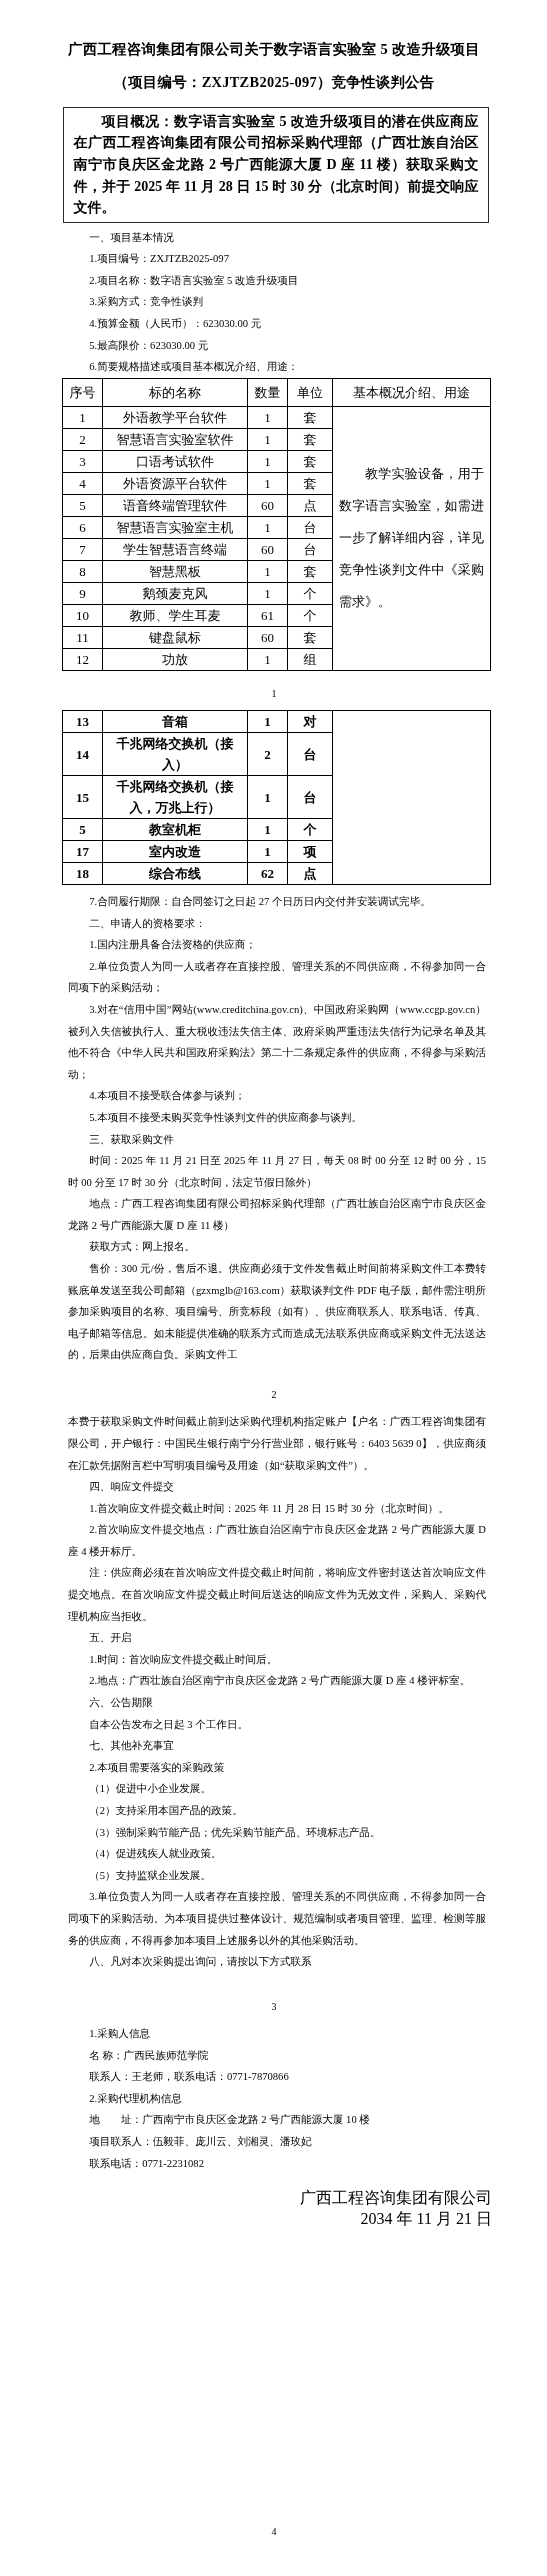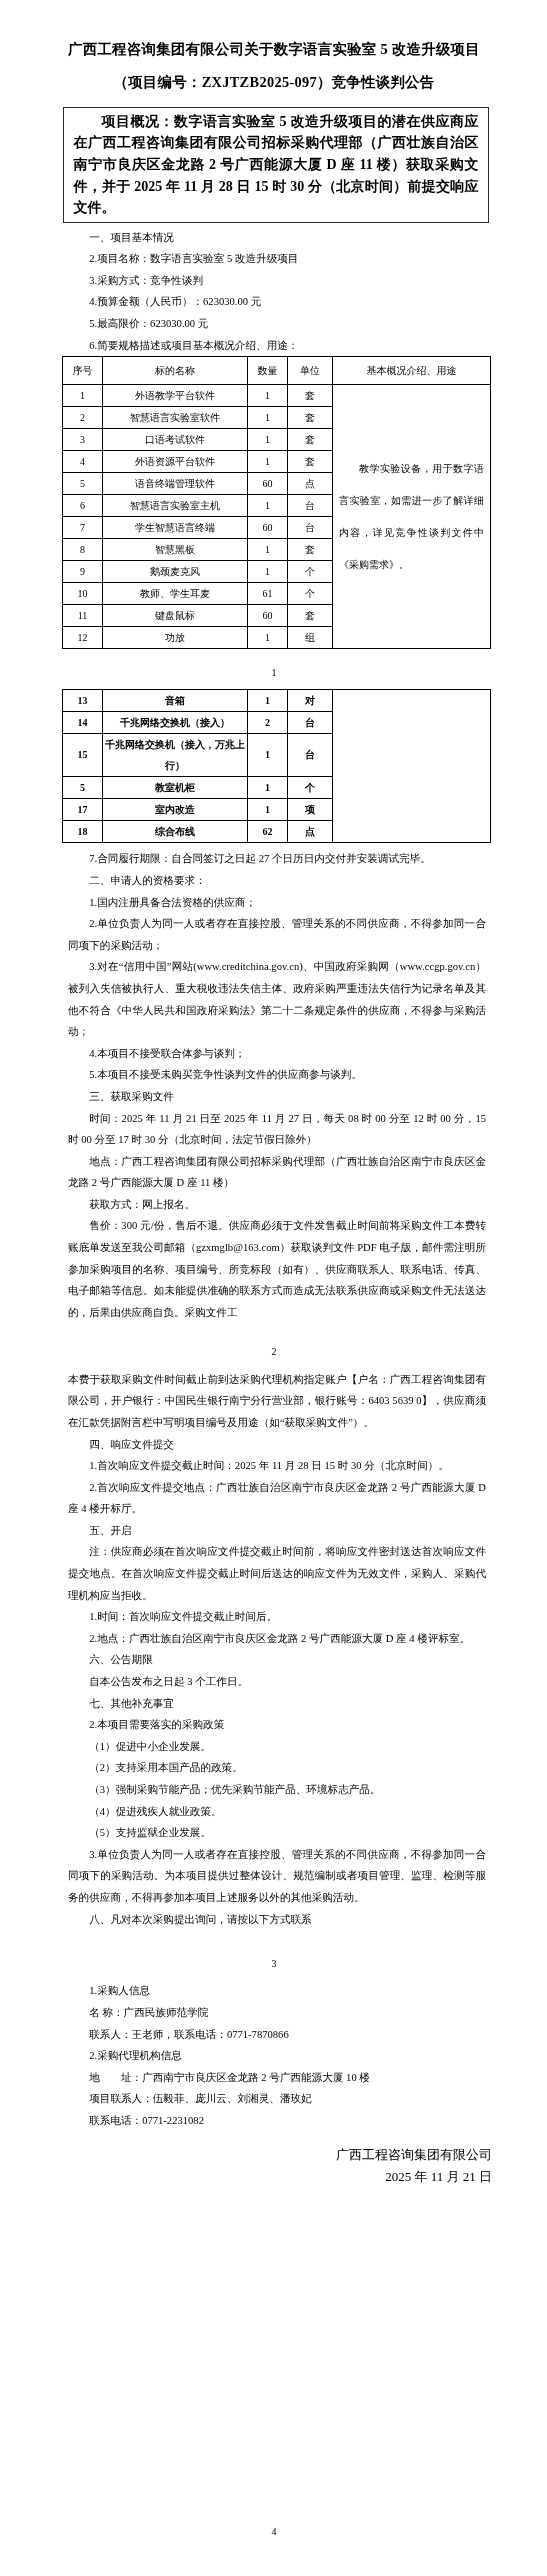--- a/index.html
+++ b/index.html
@@ -40,21 +40,21 @@
     line-height: 21.6px;
     text-align: justify;
   }
   .content p { margin: 0; text-indent: 2em; }
   .content p.noindent { text-indent: 0; }
   table.spec-table {
     border-collapse: collapse;
     table-layout: fixed;
     width: 428px;
     margin-left: 62px;
-    font-size: 10px;
+    font-size: 13px;
   }
   table.spec-table th, table.spec-table td {
     border: 0.7px solid #000;
     text-align: center;
     vertical-align: middle;
     padding: 0 1.4px;
     line-height: 21px;
     overflow: hidden;
   }
   table.spec-table th { font-weight: normal; height: 27px; }
@@ -74,21 +74,21 @@
     font-family: "Liberation Serif", "DejaVu Serif", serif;
   }
   #pn1 { margin: 16.4px 0 9.6px 0; }
   #pn2 { margin: 22px 0 9.6px 0; }
   #pn3 { margin: 27px 0 9.6px 0; }
   #pn4 { position: absolute; left: 0; width: 100%; top: 2525px; }
   .signature {
     margin-top: 12.3px;
     padding-right: 56px;
     text-align: right;
-    font-size: 13px;
+    font-size: 16px;
     line-height: 21.6px;
   }
   #mid-flow { margin-top: 5.5px; }
 </style>
 </head>
 <body>
 
 <div class="page">
 
   <div class="doc-title">
@@ -96,20 +96,21 @@
     <div>（项目编号：ZXJTZB2025-097）竞争性谈判公告</div>
   </div>
 
   <div class="overview-box">
     <p>项目概况：数字语言实验室 5 改造升级项目的潜在供应商应在广西工程咨询集团有限公司招标采购代理部（广西壮族自治区南宁市良庆区金龙路 2 号广西能源大厦 D 座 11 楼）获取采购文件，并于 2025 年 11 月 28 日 15 时 30 分（北京时间）前提交响应文件。</p>
   </div>
 
   <div class="content" id="intro-flow">
 
   <p>一、项目基本情况</p>
+      <p>1.项目编号：ZXJTZB2025-097</p>
       <p>2.项目名称：数字语言实验室 5 改造升级项目</p>
       <p>3.采购方式：竞争性谈判</p>
       <p>4.预算金额（人民币）：623030.00 元</p>
       <p>5.最高限价：623030.00 元</p>
       <p>6.简要规格描述或项目基本概况介绍、用途：</p>
     </div>
 
   <table class="spec-table" id="table1">
     <colgroup>
       <col style="width:40px">
@@ -272,22 +273,22 @@
     </div>
 
   <div class="page-num" id="pn2">2</div>
 
   <div class="content" id="after-page2-flow">
 
   <p class="noindent">本费于获取采购文件时间截止前到达采购代理机构指定账户【户名：广西工程咨询集团有限公司，开户银行：中国民生银行南宁分行营业部，银行账号：6403 5639 0】，供应商须在汇款凭据附言栏中写明项目编号及用途（如“获取采购文件”）。</p>
       <p>四、响应文件提交</p>
       <p>1.首次响应文件提交截止时间：2025 年 11 月 28 日 15 时 30 分（北京时间）。</p>
       <p>2.首次响应文件提交地点：广西壮族自治区南宁市良庆区金龙路 2 号广西能源大厦 D 座 4 楼开标厅。</p>
+      <p>注：供应商必须在首次响应文件提交截止时间前，将响应文件密封送达首次响应文件提交地点。在首次响应文件提交截止时间后送达的响应文件为无效文件，采购人、采购代理机构应当拒收。</p>
       <p>五、开启</p>
-      <p>注：供应商必须在首次响应文件提交截止时间前，将响应文件密封送达首次响应文件提交地点。在首次响应文件提交截止时间后送达的响应文件为无效文件，采购人、采购代理机构应当拒收。</p>
       <p>1.时间：首次响应文件提交截止时间后。</p>
       <p>2.地点：广西壮族自治区南宁市良庆区金龙路 2 号广西能源大厦 D 座 4 楼评标室。</p>
       <p>六、公告期限</p>
       <p>自本公告发布之日起 3 个工作日。</p>
       <p>七、其他补充事宜</p>
       <p>2.本项目需要落实的采购政策</p>
       <p>（1）促进中小企业发展。</p>
       <p>（2）支持采用本国产品的政策。</p>
       <p>（3）强制采购节能产品；优先采购节能产品、环境标志产品。</p>
       <p>（4）促进残疾人就业政策。</p>
@@ -304,19 +305,19 @@
       <p>名 称：广西民族师范学院</p>
       <p>联系人：王老师，联系电话：0771-7870866</p>
       <p>2.采购代理机构信息</p>
       <p>地　　址：广西南宁市良庆区金龙路 2 号广西能源大厦 10 楼</p>
       <p>项目联系人：伍毅菲、庞川云、刘湘灵、潘玫妃</p>
       <p>联系电话：0771-2231082</p>
     </div>
 
   <div class="signature">
     <div>广西工程咨询集团有限公司</div>
-    <div>2025 年 11 月 21 日</div>
+    <div>2034 年 11 月 21 日</div>
   </div>
 
   <div class="page-num" id="pn4">4</div>
 
 </div>
 
 
 </body></html>

